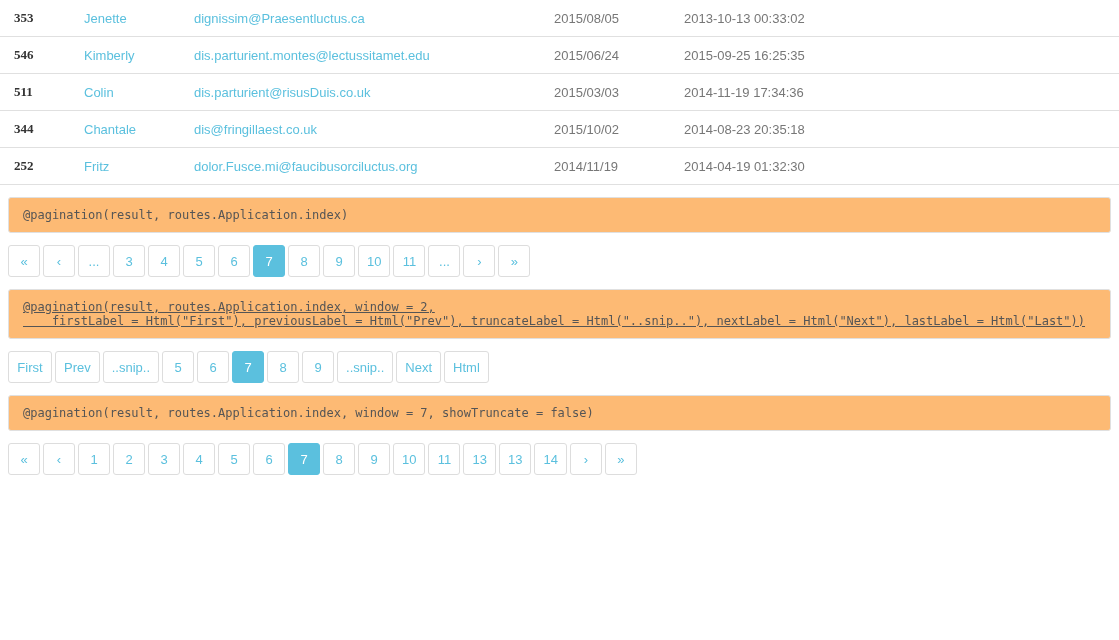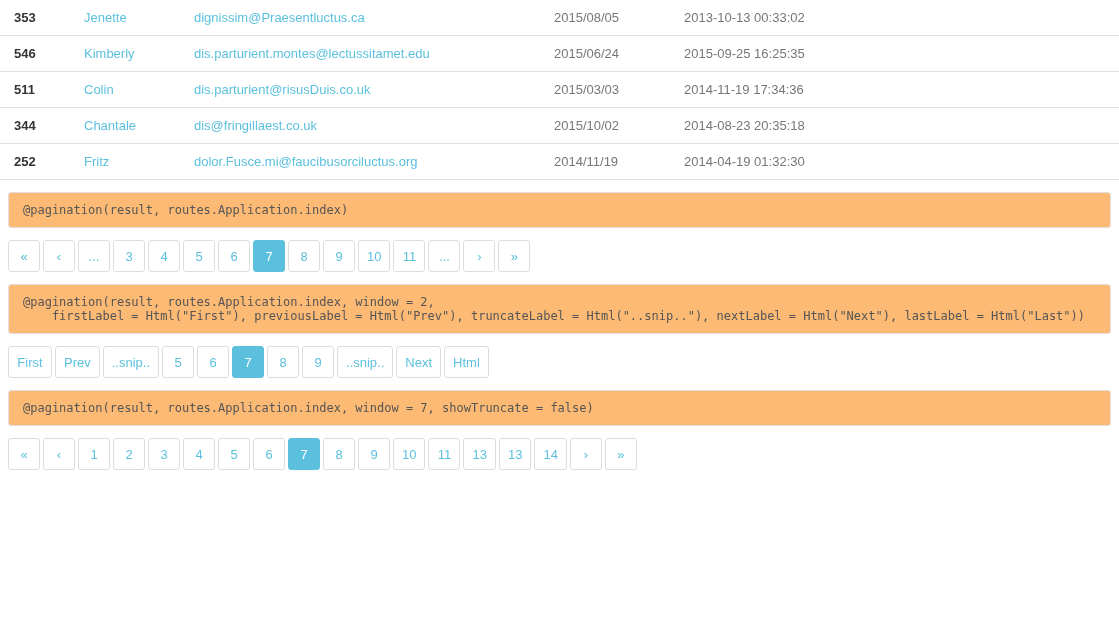--- a/index.html
+++ b/index.html
@@ -18,20 +18,21 @@
     }
     .data-table tr {
       border-bottom: 1px solid #e0e0e0;
     }
     .data-table td {
       padding: 10px 14px;
     }
     .data-table td:first-child {
       font-weight: bold;
       width: 70px;
+      font-family: Liberation Serif, serif;
     }
     .data-table td:nth-child(2) {
       color: #5bc0de;
       width: 110px;
     }
     .data-table td:nth-child(3) {
       color: #5bc0de;
       width: 360px;
     }
     .data-table td:nth-child(4) {
@@ -149,21 +150,21 @@
     <button class="page-btn active">7</button>
     <button class="page-btn">8</button>
     <button class="page-btn">9</button>
     <button class="page-btn">10</button>
     <button class="page-btn">11</button>
     <button class="page-btn">...</button>
     <button class="page-btn">›</button>
     <button class="page-btn">»</button>
   </div>
 
-<div class="code-block" id="code2" style="white-space: pre;">@pagination(result, routes.Application.index, window = 2,
+<div class="code-block" id="code2" style="white-space: pre; text-decoration: underline;">@pagination(result, routes.Application.index, window = 2,
     firstLabel = Html("First"), previousLabel = Html("Prev"), truncateLabel = Html("..snip.."), nextLabel = Html("Next"), lastLabel = Html("Last"))</div>
 <div class="pagination-wrapper" id="pag2">
     <button class="page-btn text-btn">First</button>
     <button class="page-btn text-btn">Prev</button>
     <button class="page-btn snip-btn">..snip..</button>
     <button class="page-btn">5</button>
     <button class="page-btn">6</button>
     <button class="page-btn active">7</button>
     <button class="page-btn">8</button>
     <button class="page-btn">9</button>

